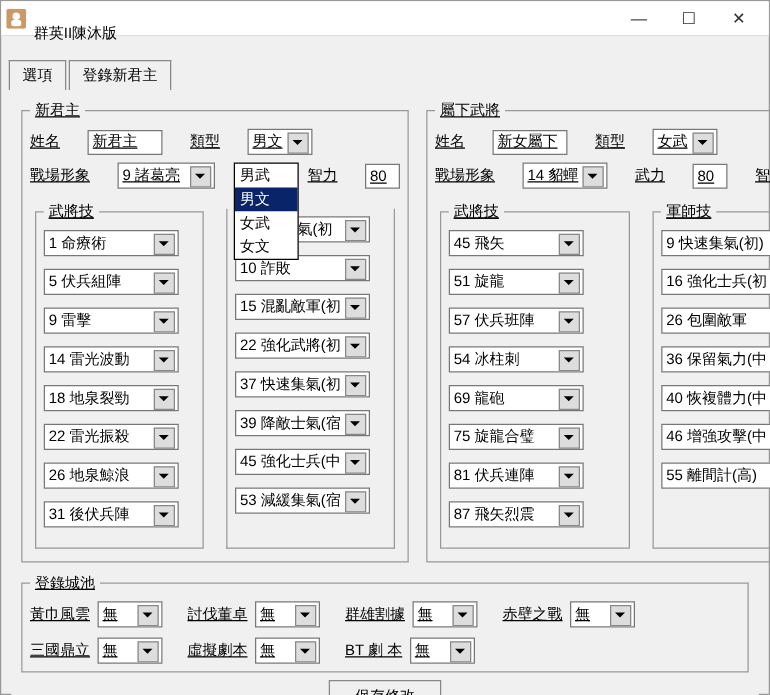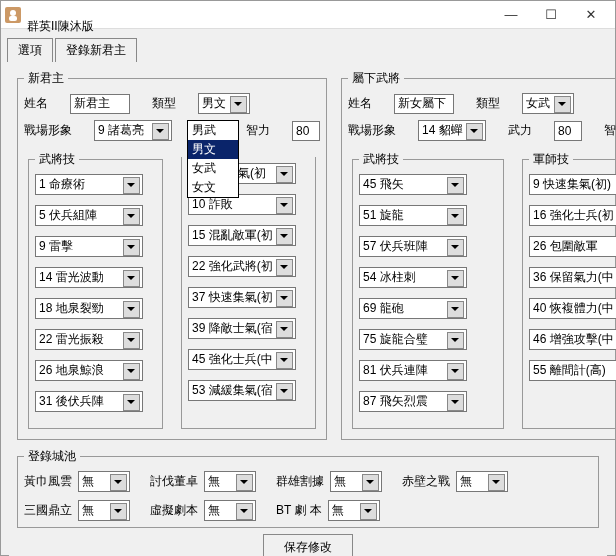--- a/index.html
+++ b/index.html
@@ -3,25 +3,25 @@
 <meta charset="utf-8">
 <style>
 * { box-sizing: border-box; font-family: "Microsoft JhengHei", "PMingLiU", sans-serif; font-size: 12px; }
 body { margin: 0; background: #fff; }
 .window { width: 616px; height: 556px; border: 1px solid #999; background: #f0f0f0; position: relative; }
 .titlebar { height: 28px; background: #fff; border-bottom: 1px solid #ddd; display: flex; align-items: center; padding: 0 4px; }
 .title-icon { width: 16px; height: 16px; margin-right: 6px; }
 .title-text { flex: 1; font-size: 12px; margin-top: 24px; }
 .win-btns { display: flex; }
 .win-btn { width: 40px; height: 24px; display: flex; align-items: center; justify-content: center; font-size: 13px; color: #333; }
-.tabs { padding: 9px 6px 0 6px; display: flex; gap: 2px; }
+.tabs { padding: 19px 6px 0 6px; display: flex; gap: 2px; }
 .tab { padding: 3px 10px; background: #f0f0f0; border: 1px solid #888; border-bottom: none; position: relative; }
 .tab.active { background: #f0f0f0; border-top: 1px solid #888; border-left: 1px solid #888; border-right: 1px solid #888; z-index: 2; text-align: right; }
 .tab-body { margin: 0 8px 8px 8px; background: #f0f0f0; padding: 4px; }
-.fieldset { border: 1px solid #999; margin: 4px; padding: 6px; position: relative; }
+.fieldset { border: 1px solid #999; margin: 4px; padding: 6px; position: relative; text-decoration: underline; }
 .fieldset > legend { padding: 0 4px; font-size: 12px; background: #f0f0f0; }
 .row { display: flex; align-items: center; gap: 22px; margin-bottom: 6px; flex-wrap: nowrap; }
 .lbl { font-size: 12px; white-space: nowrap; }
 .txt { height: 20px; border: 1px solid #777; padding: 0 3px; background: #fff; }
 .sel { height: 21px; border: 1px solid #777; background: #fff; padding: 0 14px 0 3px; position: relative; display: inline-flex; align-items: center; min-width: 48px; }
 .sel::after { content: ""; position: absolute; right: 2px; top: 2px; width: 15px; height: 15px; background: #ddd; border: 1px solid #888; }
 .sel::before { content: ""; position: absolute; right: 7px; top: 8px; border-left: 4px solid transparent; border-right: 4px solid transparent; border-top: 4px solid #000; z-index: 1; }
 .top { display: flex; gap: 6px; }
 .col { flex: 1; }
 .sub-cols { display: flex; gap: 10px; }

